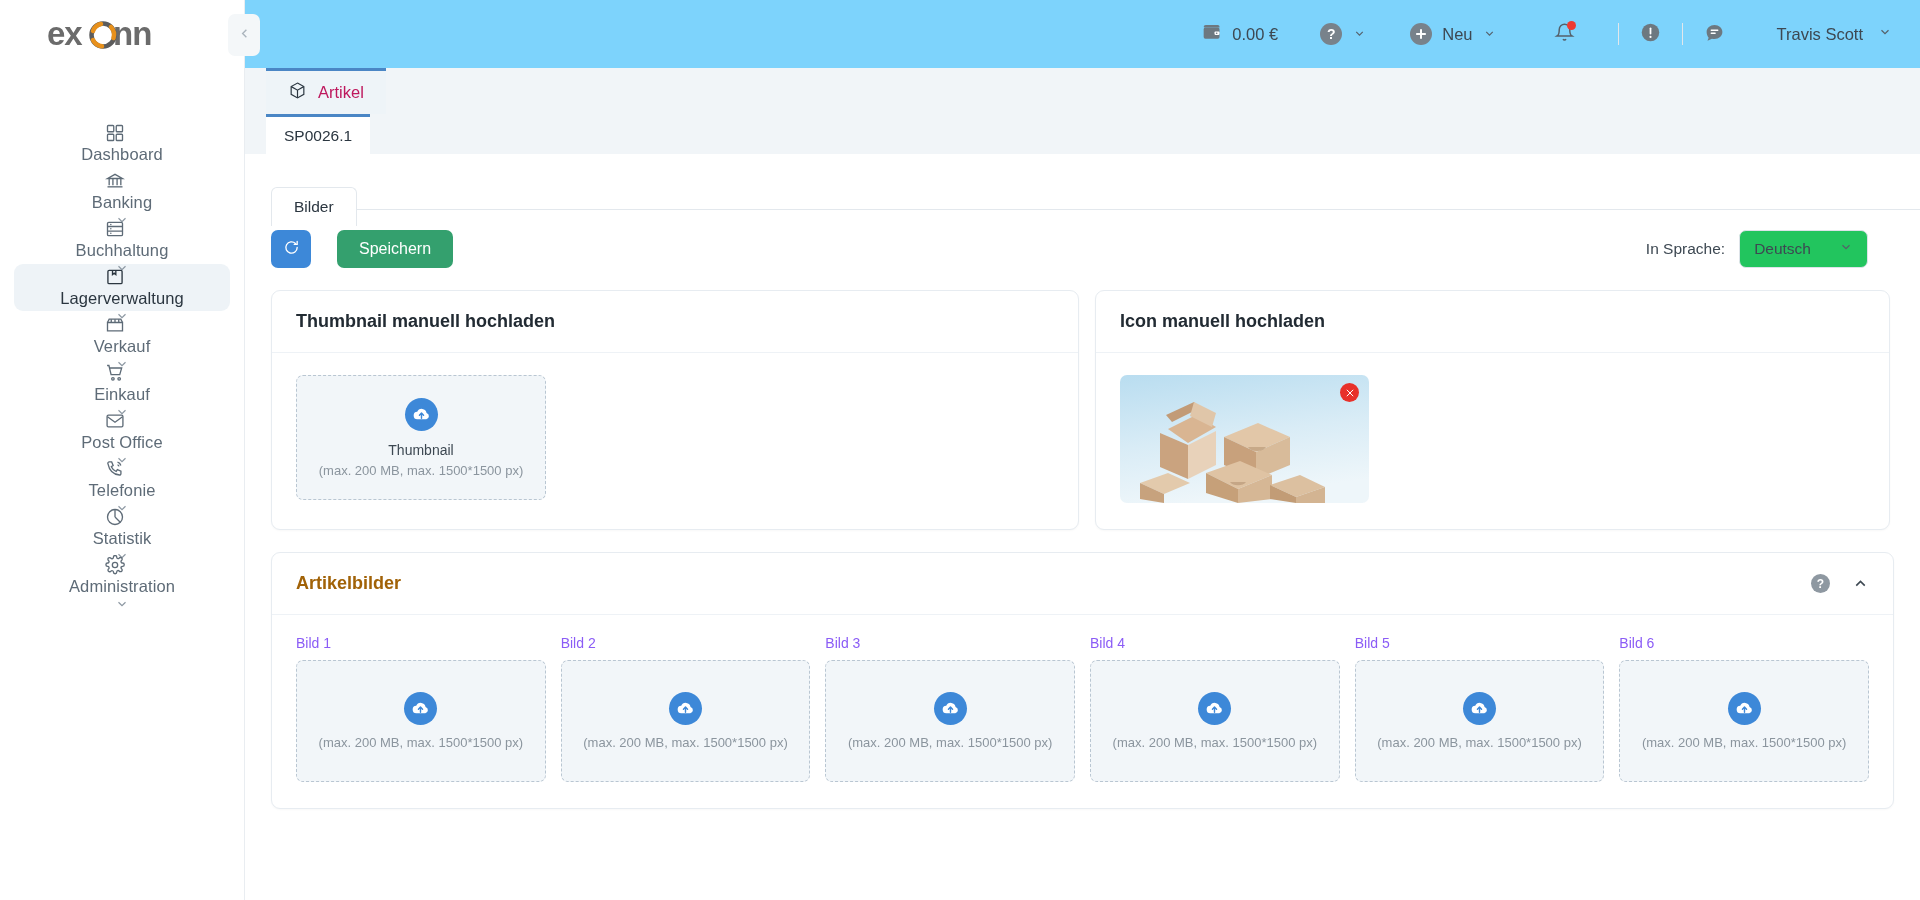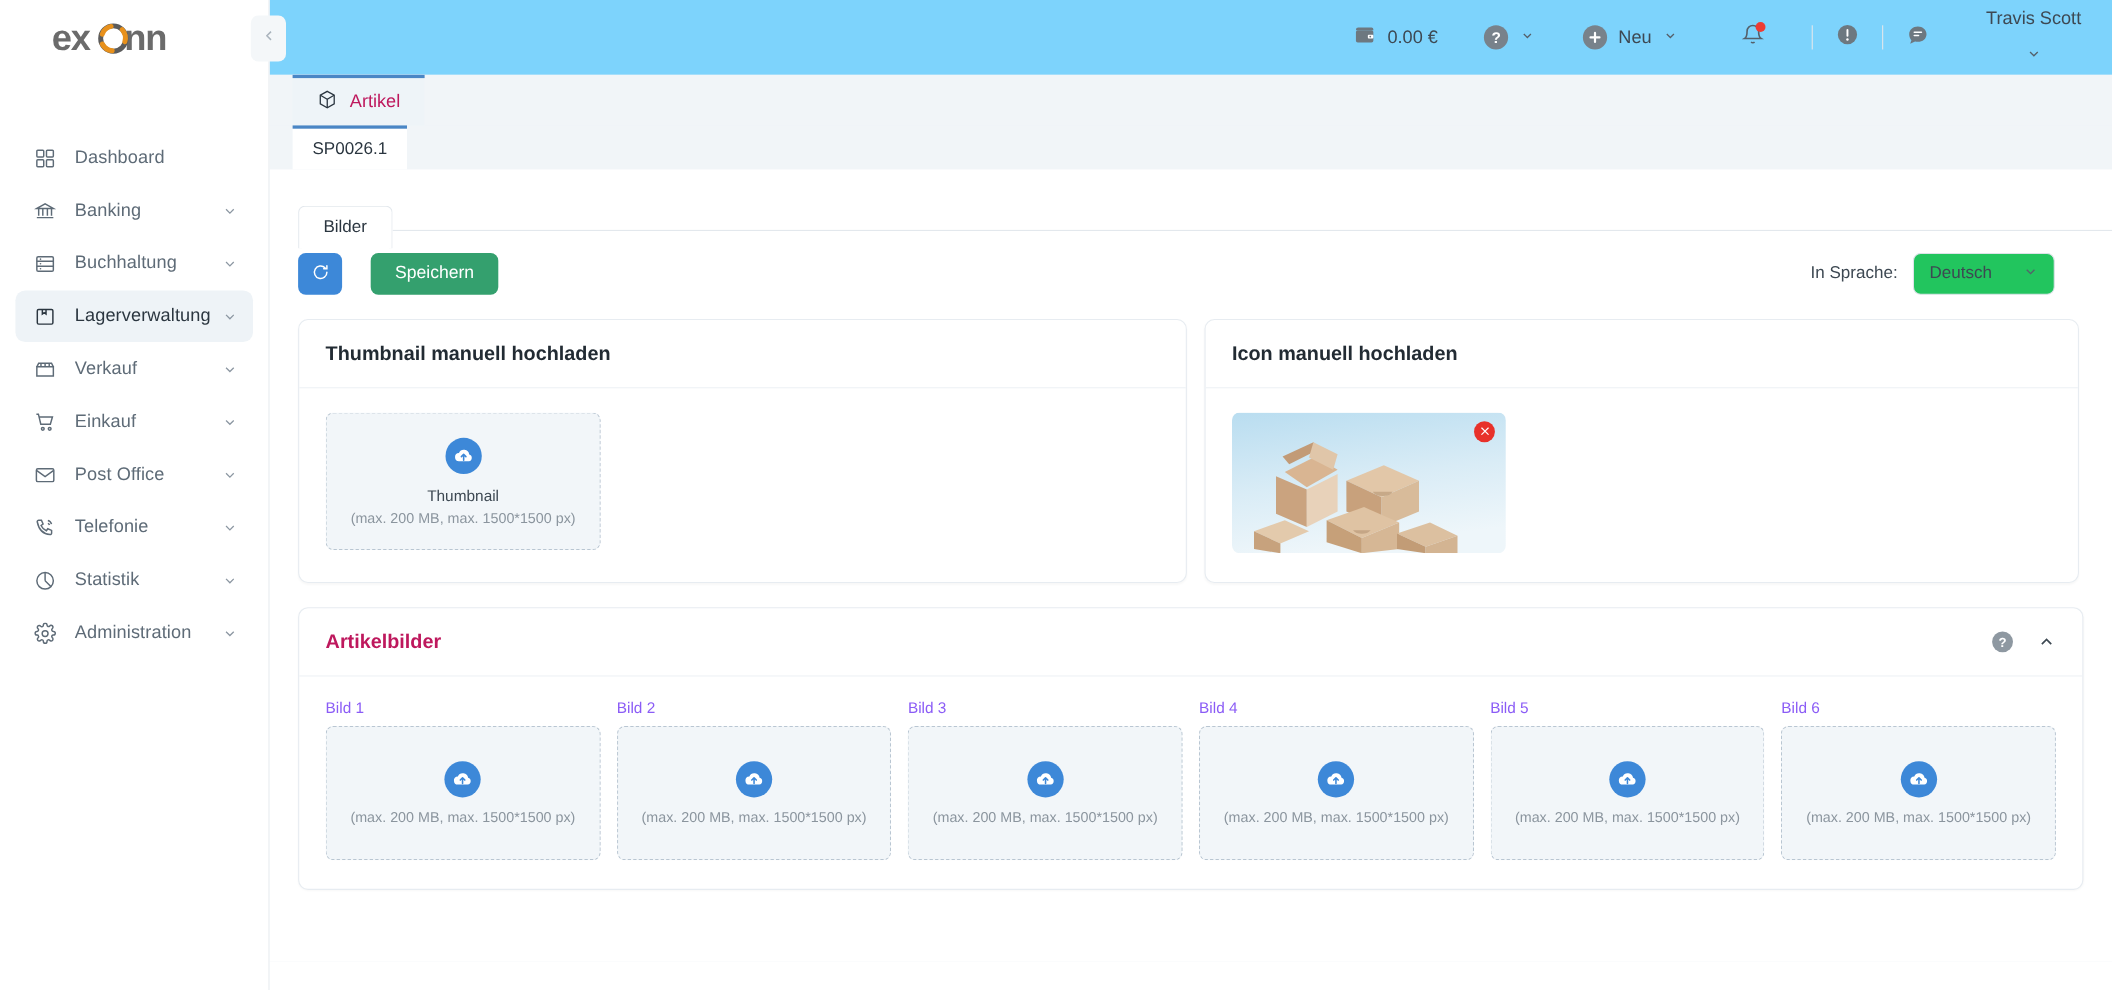--- a/index.html
+++ b/index.html
@@ -25,21 +25,21 @@
     width: 32px; height: 42px; background: #f4f7f9;
     border-radius: 7px; display: flex; align-items: center; justify-content: center;
     cursor: pointer; z-index: 20;
   }
   .collapse-btn svg { stroke: #aab4bd; }
 
   .nav { margin-top: 50px; padding: 0 14px; }
   .nav-item {
     display: flex; align-items: center; height: 47px;
     padding: 0 14px; border-radius: 9px; cursor: pointer;
-    color: #5e6b77; font-size: 16.5px; margin-bottom: 1px;
+    color: #5e6b77; font-size: 16.5px; margin-bottom: 1px; flex-direction: column;
   }
   .nav-item.active { background: #eef3f7; color: #2b3640; font-weight: 500; }
   .nav-ic { width: 25px; height: 25px; flex: 0 0 25px; margin-right: 15px;
             display: flex; align-items: center; justify-content: center; }
   .nav-ic svg { stroke: #5e6b77; fill: none; stroke-width: 1.6; }
   .nav-item.active .nav-ic svg { stroke: #2b3640; }
   .nav-label { flex: 1; letter-spacing: .1px; }
   .nav-chev { width: 14px; height: 14px; }
   .nav-chev svg { stroke: #8c97a2; stroke-width: 2; fill: none; }
 
@@ -64,21 +64,21 @@
              display: flex; align-items: center; justify-content: center; }
   .plus-ic:before { content: ""; position: absolute; }
   .chev-sm svg { stroke: #55606a; stroke-width: 2.1; fill: none; }
   .bell-wrap { position: relative; margin-right: 22px; cursor: pointer;
                display: flex; align-items: center; }
   .bell-dot { position: absolute; top: -1px; right: -1px; width: 9px; height: 9px;
               border-radius: 50%; background: #ee3b33; }
   .divider-v { width: 1px; height: 22px; background: #e2e7eb; margin: 0 21px; }
   .alert-ic, .chat-ic { cursor: pointer; display: flex; align-items: center; }
   .user-box { display: flex; align-items: center; gap: 15px; margin-left: 52px;
-              cursor: pointer; flex-direction: column; }
+              cursor: pointer; }
   .user-name { font-size: 16.5px; color: #3d4852; }
 
   
   .tabrail { background: #f1f5f8; height: 46px; display: flex; align-items: stretch;
              padding-left: 21px; }
   .tab-main {
     background: #eef4f8; border-top: 3px solid #4a86c5;
     display: flex; align-items: center; gap: 11px;
     padding: 0 22px; font-size: 16.5px; color: #be185d; cursor: pointer;
   }
@@ -143,21 +143,21 @@
   .del-btn { position: absolute; top: 8px; right: 10px; width: 19px; height: 19px;
              border-radius: 50%; background: #e8312a; display: flex;
              align-items: center; justify-content: center; cursor: pointer; }
   .del-btn svg { stroke: #fff; stroke-width: 2.4; }
 
   .section-card { margin: 22px 26px 0 26px; background: #fff;
                   border: 1px solid #e7ecf1; border-radius: 9px;
                   box-shadow: 0 1px 2px rgba(20,30,45,.03); }
   .section-head { display: flex; align-items: center; padding: 20px 24px;
                   border-bottom: 1px solid #eef2f6; }
-  .section-title { font-size: 18px; font-weight: 700; color: #be185d; }
+  .section-title { font-size: 18px; font-weight: 700; color: #a16207; }
   .section-tools { margin-left: auto; display: flex; align-items: center; gap: 22px; }
   .sec-help { width: 19px; height: 19px; border-radius: 50%; background: #8e98a1;
               color: #fff; display: flex; align-items: center; justify-content: center;
               font-size: 12px; font-weight: 700; cursor: pointer; }
   .sec-chev { cursor: pointer; display: flex; }
   .sec-chev svg { stroke: #3d4852; stroke-width: 2.2; fill: none; }
 
   .img-grid { display: flex; gap: 15px; padding: 20px 24px 26px 24px; }
   .img-cell { flex: 1; }
   .img-label { font-size: 14px; color: #8b5cf6; margin-bottom: 9px; }

